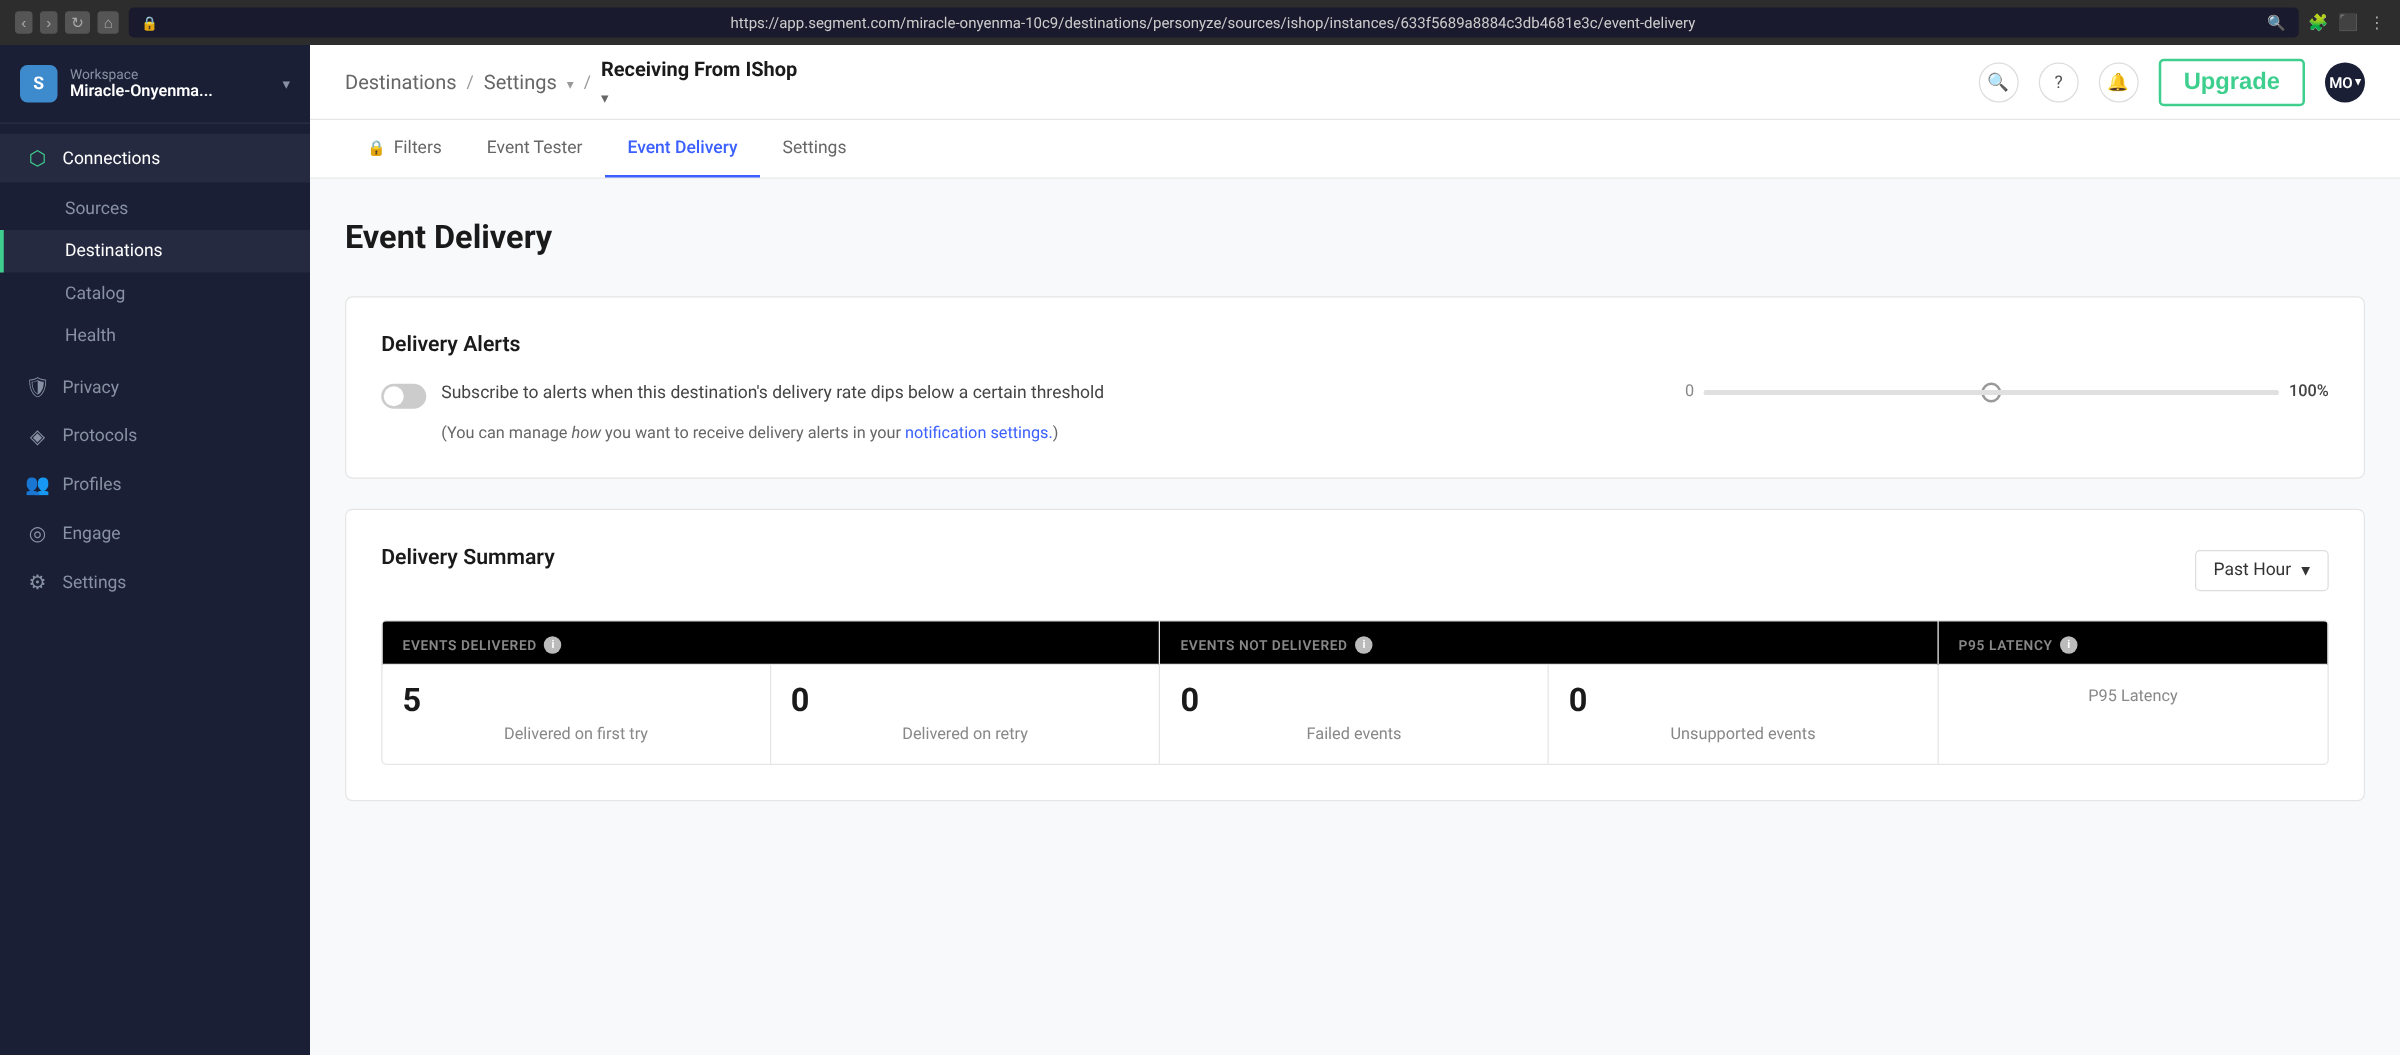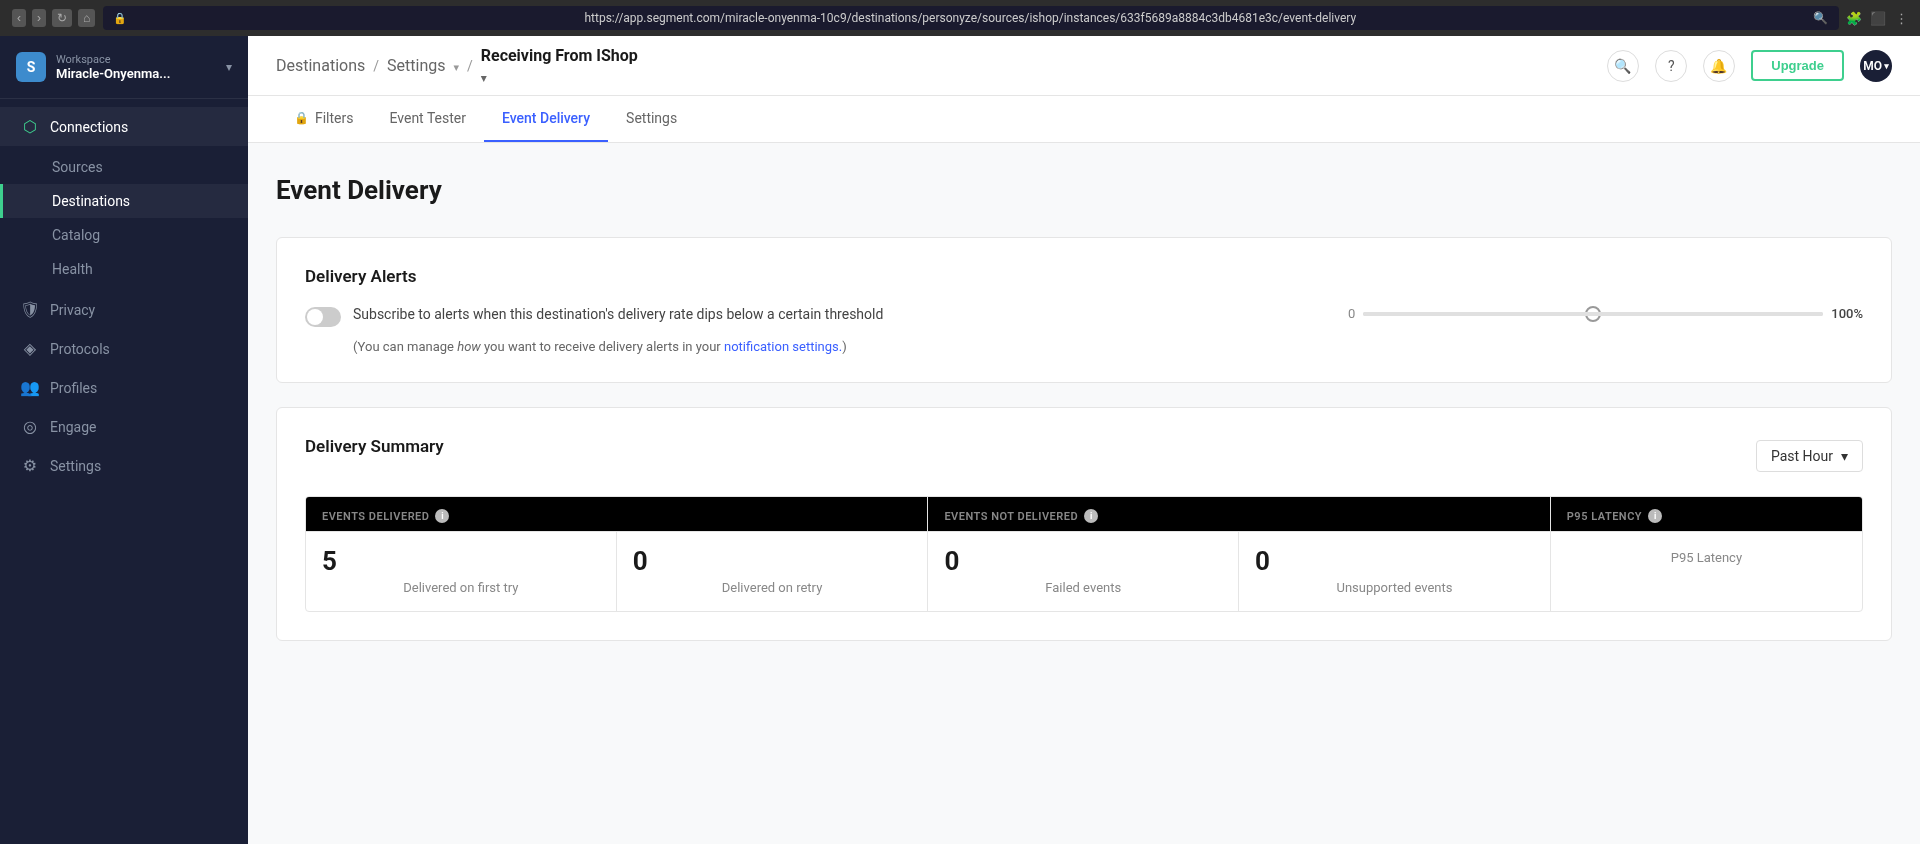--- a/index.html
+++ b/index.html
@@ -116,21 +116,21 @@
       border: 1px solid #ddd;
       display: flex; align-items: center; justify-content: center;
       cursor: pointer; background: #fff; color: #555; font-size: 14px;
     }
     .upgrade-btn {
       padding: 6px 18px;
       border: 2px solid #3ecf8e;
       border-radius: 4px;
       background: transparent;
       color: #3ecf8e;
-      font-size: 13px;
+      font-size: 19px;
       font-weight: 600;
       cursor: pointer;
     }
     .avatar {
       width: 32px; height: 32px;
       background: #1a1f36;
       border-radius: 50%;
       display: flex; align-items: center; justify-content: center;
       color: #fff; font-size: 12px; font-weight: 600;
       cursor: pointer;

